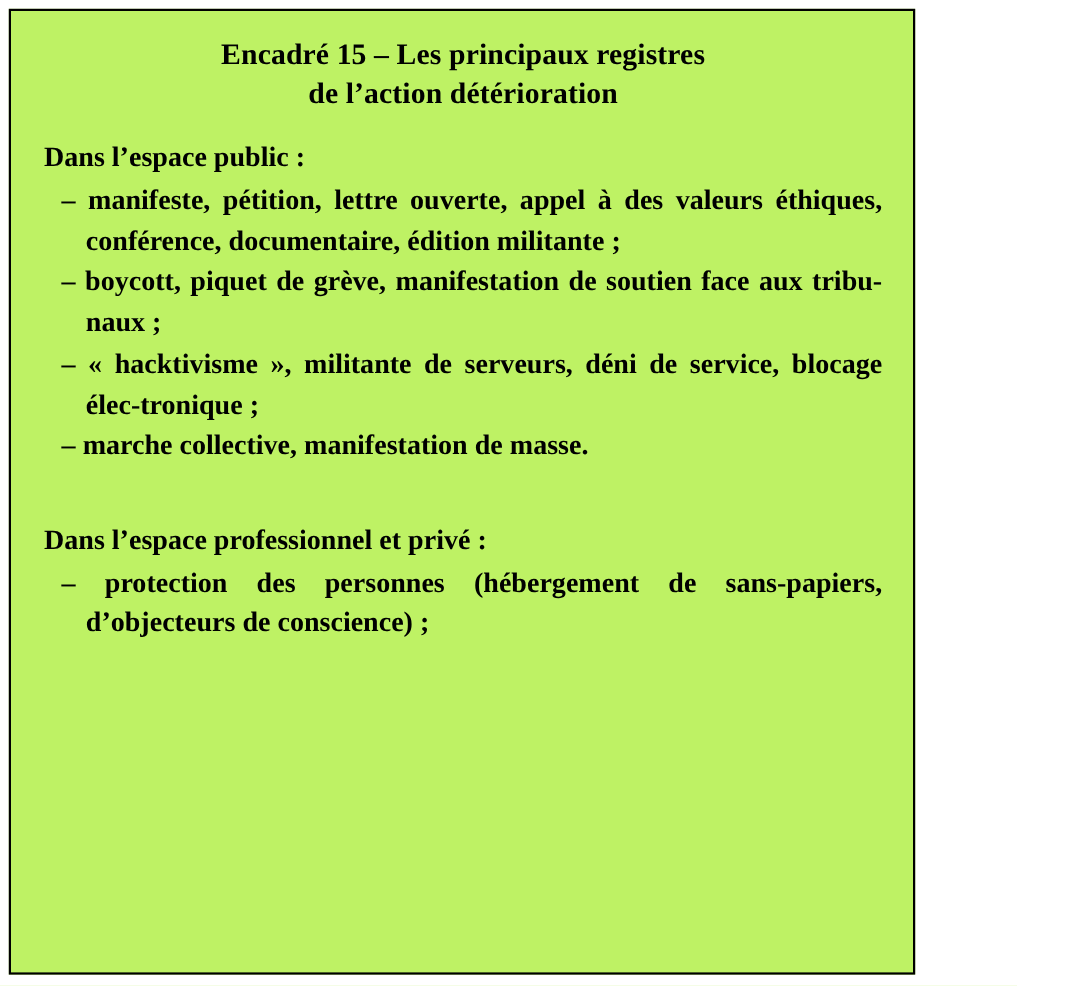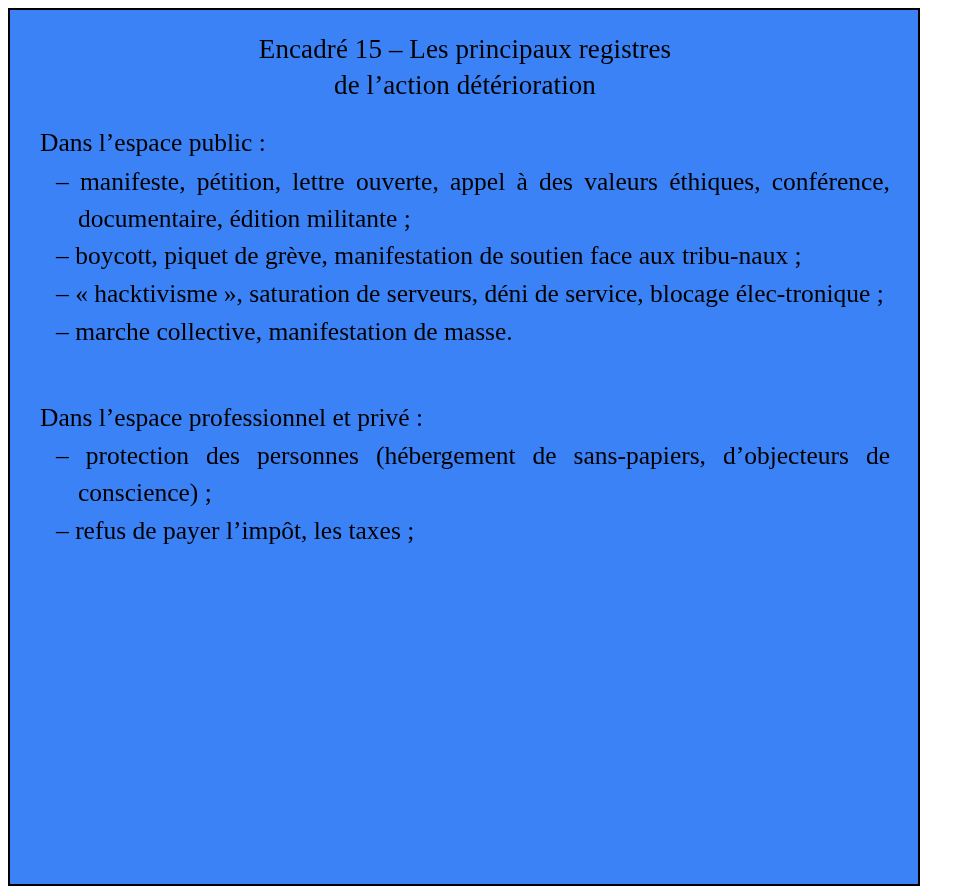--- a/index.html
+++ b/index.html
@@ -11,25 +11,26 @@
     width: 974px;
     height: 896px;
     font-family: "Liberation Serif", "DejaVu Serif", serif;
     color: #000000;
     overflow: hidden;
   }
   #box {
     position: absolute;
     left: 8px;
     top: 8px;
-    width: 912px;
+    width: 824px;
     height: 878px;
     border: 2px solid #000000;
     box-sizing: border-box;
-    background: #3b82f6;
+    background: #bef264;
+    font-weight: bold;
   }
   #inner {
     padding: 22px 28px 0 30px;
     box-sizing: border-box;
     height: 100%;
   }
   .title {
     text-align: center;
     font-size: 27px;
     line-height: 1.32;
@@ -72,29 +73,28 @@
     <div class="title">
       <span class="ln">Encadré 15 – Les principaux registres</span>
       <span class="ln">de l’action détérioration</span>
     </div>
 
     <div class="section">
       <p class="section-lead">Dans l’espace public :</p>
       <ul class="items" id="list-0">
           <li><span>– manifeste, pétition, lettre ouverte, appel à des valeurs éthiques, conférence, documentaire, édition militante ;</span></li>
           <li><span>– boycott, piquet de grève, manifestation de soutien face aux tribu-naux ;</span></li>
-          <li><span>– « hacktivisme », saturation de serveurs, déni de service, blocage élec-tronique ;</span></li>
+          <li><span>– « hacktivisme », militante de serveurs, déni de service, blocage élec-tronique ;</span></li>
           <li class="nojust"><span>– marche collective, manifestation de masse.</span></li>
         </ul>
     </div>
 
     <div class="gap"></div>
 
     <div class="section">
       <p class="section-lead">Dans l’espace professionnel et privé :</p>
       <ul class="items" id="list-1">
           <li><span>– protection des personnes (hébergement de sans-papiers, d’objecteurs de conscience) ;</span></li>
-          <li class="nojust"><span>– refus de payer l’impôt, les taxes ;</span></li>
         </ul>
     </div>
 
   </div>
 </div>
 
 </body></html>

